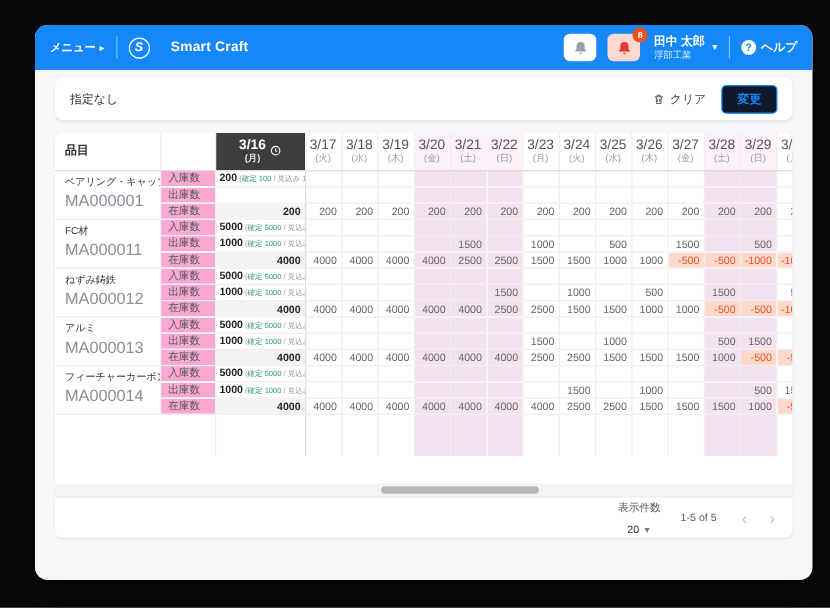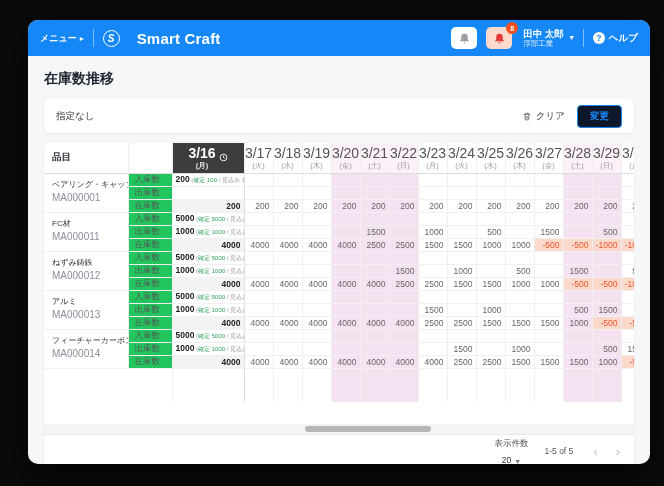--- a/index.html
+++ b/index.html
@@ -11,21 +11,21 @@
 
   
   .appbar { height:36px; background:var(--accent,#1587f6); display:flex; align-items:center;
     padding:0 12px; gap:9px; color:#fff; }
   .menu-btn { font-size:9px; font-weight:bold; display:flex; align-items:center; gap:3px; cursor:pointer; }
   .menu-arrow { font-size:8px; }
   .vdiv { width:1px; height:18px; background:rgba(255,255,255,.45); }
   .logo-wrap { display:flex; align-items:center; gap:6px; }
   .logo-circle { width:17px; height:17px; border:1.6px solid #fff; border-radius:50%;
     display:flex; align-items:center; justify-content:center; font-size:10px; font-style:italic; font-weight:bold; }
-  .brand { font-size:15px; font-weight:bold; letter-spacing:.2px;padding-left:11px; }
+  .brand { font-size:11px; font-weight:bold; letter-spacing:.2px;padding-left:11px; }
   .spacer { flex:1; }
   .icon-btn { width:26px; height:22px; background:#fff; border-radius:5px;
     display:flex; align-items:center; justify-content:center; position:relative; cursor:pointer; }
   .icon-btn svg { width:13px; height:13px; }
   .icon-btn.alert { background:#fbd9cd; }
   .badge { position:absolute; top:-5px; right:-6px; min-width:12px; height:12px; border-radius:7px;
     background:#f4511e; color:#fff; font-size:7px; font-weight:bold;
     display:flex; align-items:center; justify-content:center; padding:0 2px; }
   .user { display:flex; align-items:center; cursor:pointer; margin-left:2px; }
   .user-txt { text-align:left; line-height:1.2; }
@@ -53,32 +53,32 @@
   .table-card { background:#fff; border-radius:6px; margin-top:10px; overflow:hidden;
     box-shadow:0 1px 2px rgba(20,30,60,.08); display:flex; flex-direction:column; height:324px; }
   .table-scroll { overflow:hidden; flex:0 0 auto; }
   table { border-collapse:collapse; table-layout:fixed; width:606px; }
   th,td { border-right:1px solid #efefef; border-bottom:1px solid #f0f0f0;
     font-size:8.5px; color:#555; white-space:nowrap; overflow:hidden; }
   thead th { height:30px; background:#fff; font-weight:normal; text-align:center;
     vertical-align:middle; border-bottom:1px solid #dcdcdc; }
   th.item-h { text-align:left; font-weight:bold; color:#2b2f36; font-size:9.5px; padding-left:8px; }
   th.wknd { background:#fdf1f9; }
-  .dh-date { font-size:14px; color:#555; line-height:1.2; }
+  .dh-date { font-size:11px; color:#555; line-height:1.2; }
   .dh-wd { font-size:7.5px; color:#999; line-height:1.1; }
   th.today-h { background:var(--today-header,#3d3d3d); color:#fff; padding:0; }
   .today-h-inner { display:flex; align-items:center; justify-content:center; gap:3px; }
   .today-h-txt { line-height:1.2; font-weight:bold; }
   .today-h-txt .dh-date { color:#fff; font-weight:bold; }
   .today-h-txt .dh-wd { color:#e5e5e5; }
   tbody td { height:13px; }
   td.item-cell { background:#fff; vertical-align:middle; padding-left:8px; line-height:1.35; }
   .item-name { font-size:8px; color:#333; }
-  .item-code { font-size:10px; color:#8a8f98; }
-  td.label-cell { background:#22c55e; padding-left:6px; color:#555; }
+  .item-code { font-size:13px; color:#8a8f98; }
+  td.label-cell { background:#f9a8d4; padding-left:6px; color:#555; }
   td.today-cell { border-left:1px solid #ddd; border-right:1px solid #ddd; padding:0 3px; }
   td.today-flow { text-align:left; }
   td.today-stock { text-align:right; background:#f3f3f3; }
   .tot { font-weight:bold; color:#222; font-size:8.5px; }
   .paren { font-size:6px; color:#999; }
   .paren .g { color:var(--fixed-green,#2ea05c); }
   td.num { text-align:right; padding-right:3px; color:#666; }
   td.stock-cell { color:#666; }
   td.today-stock b { color:#222; font-size:8.5px; }
   tr.group-start td { border-top:1px solid #ddd; }
@@ -137,21 +137,20 @@
       <span class="chev">▾</span>
     </div>
     <div class="vdiv"></div>
     <div class="help">
       <span class="help-q">?</span>
       <span>ヘルプ</span>
     </div>
   </div>
 
   <div class="content">
-    <div class="page-title">在庫数推移</div>
 
     <div class="filter-card">
       <span class="filter-value">指定なし</span>
       <div class="filter-actions">
         <div class="clear-btn">
           <svg viewBox="0 0 24 24">
             <path d="M4 7h16M9 7V4h6v3M7 7l1 13h8l1-13M10 11v6M14 11v6" fill="none" stroke="#666" stroke-width="2"></path>
           </svg>
           <span>クリア</span>
         </div>

